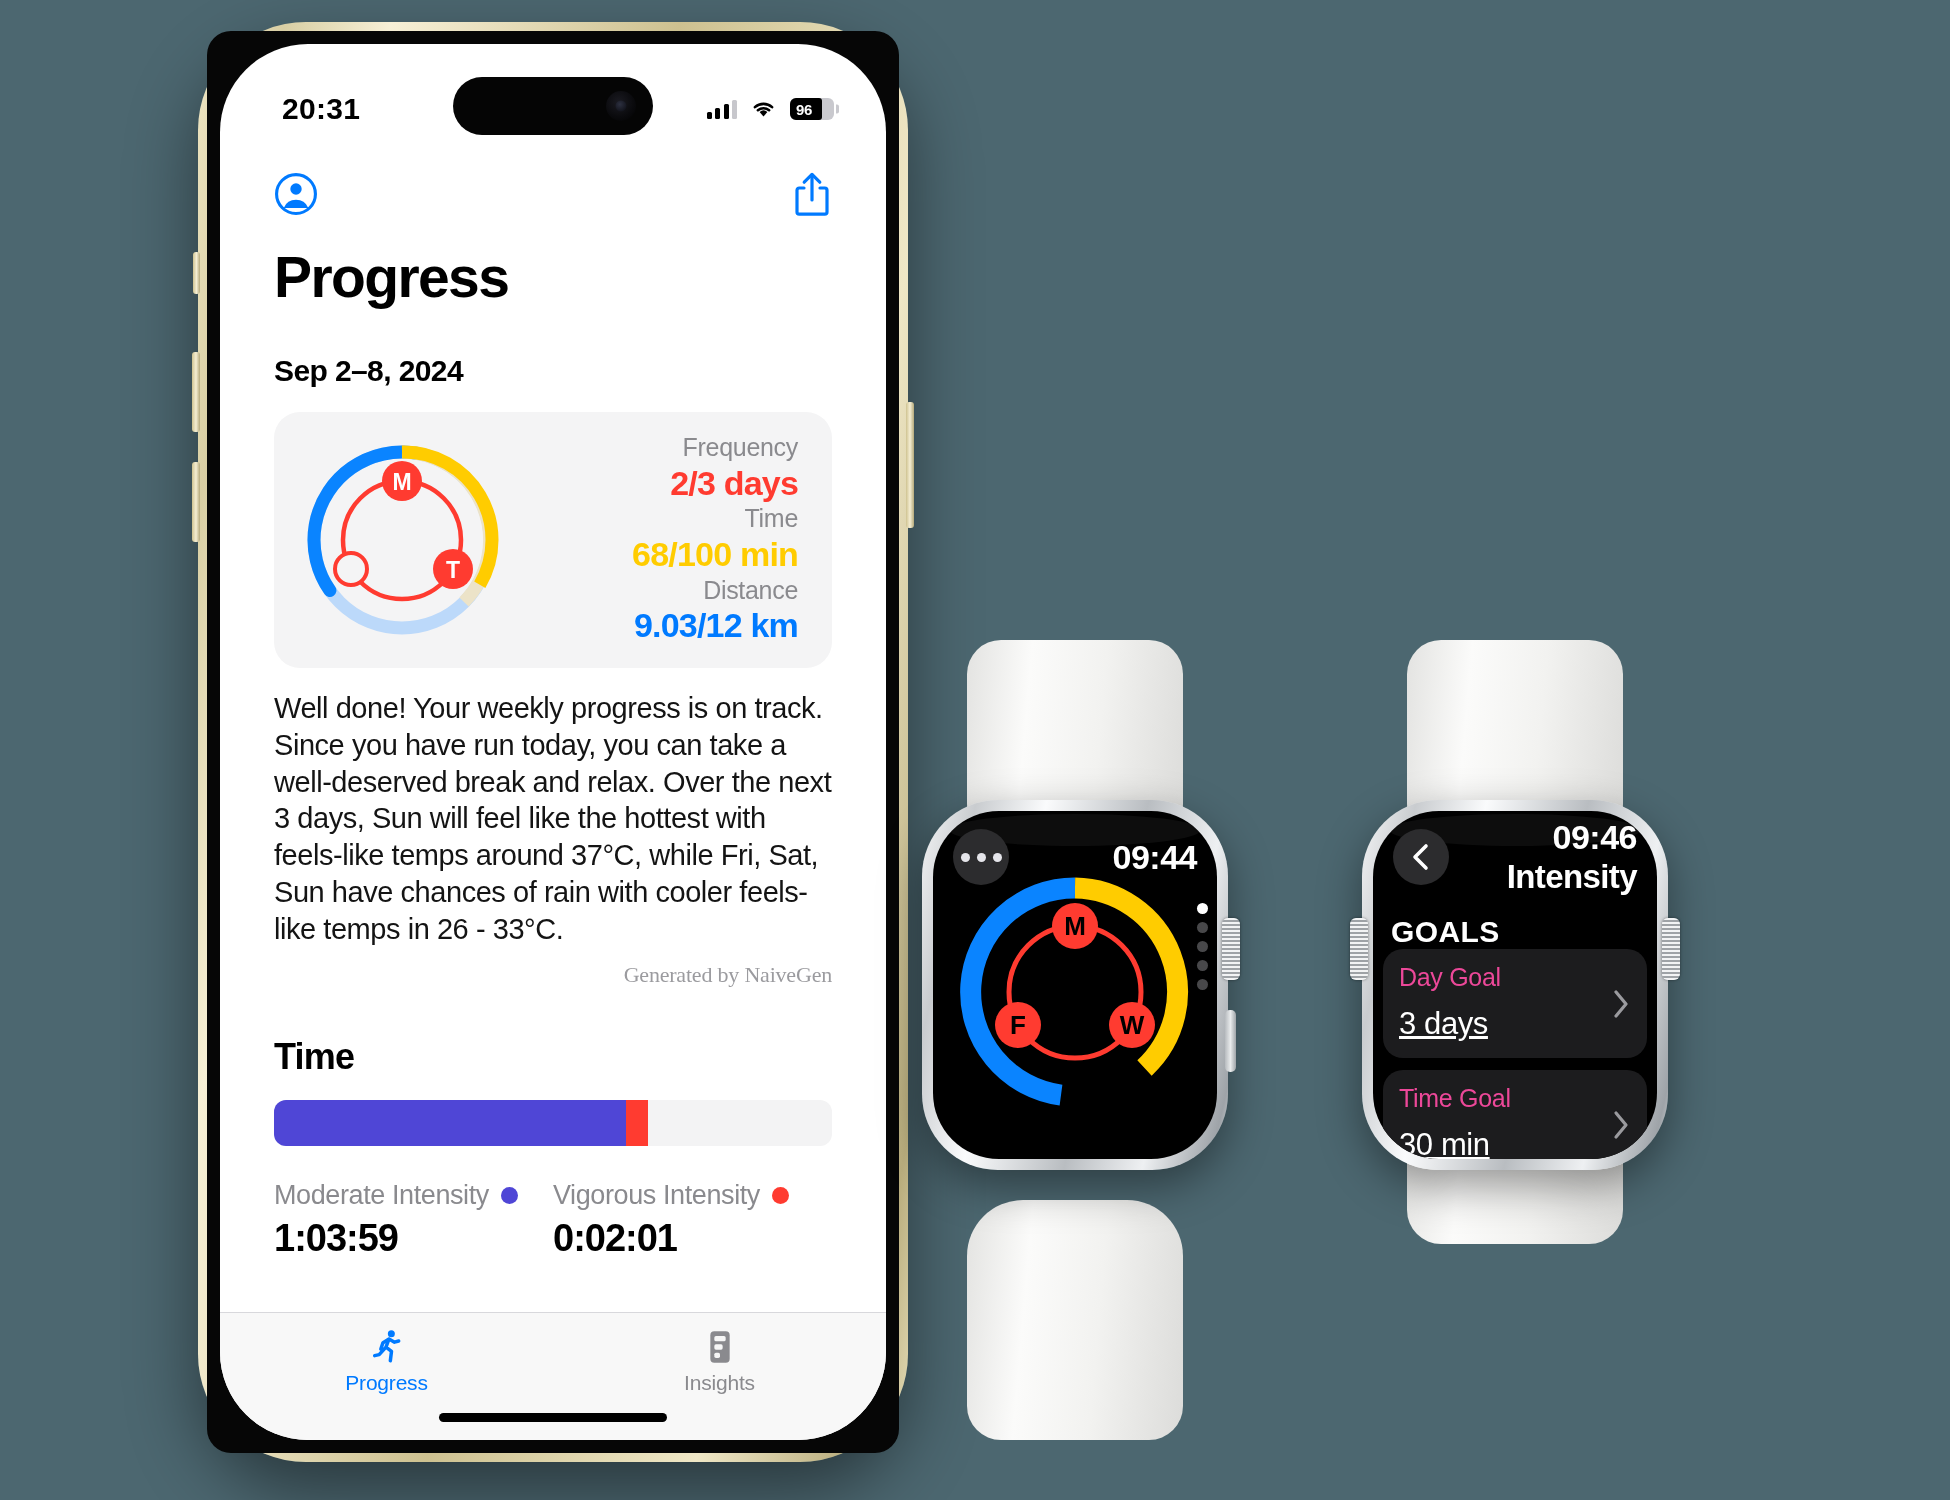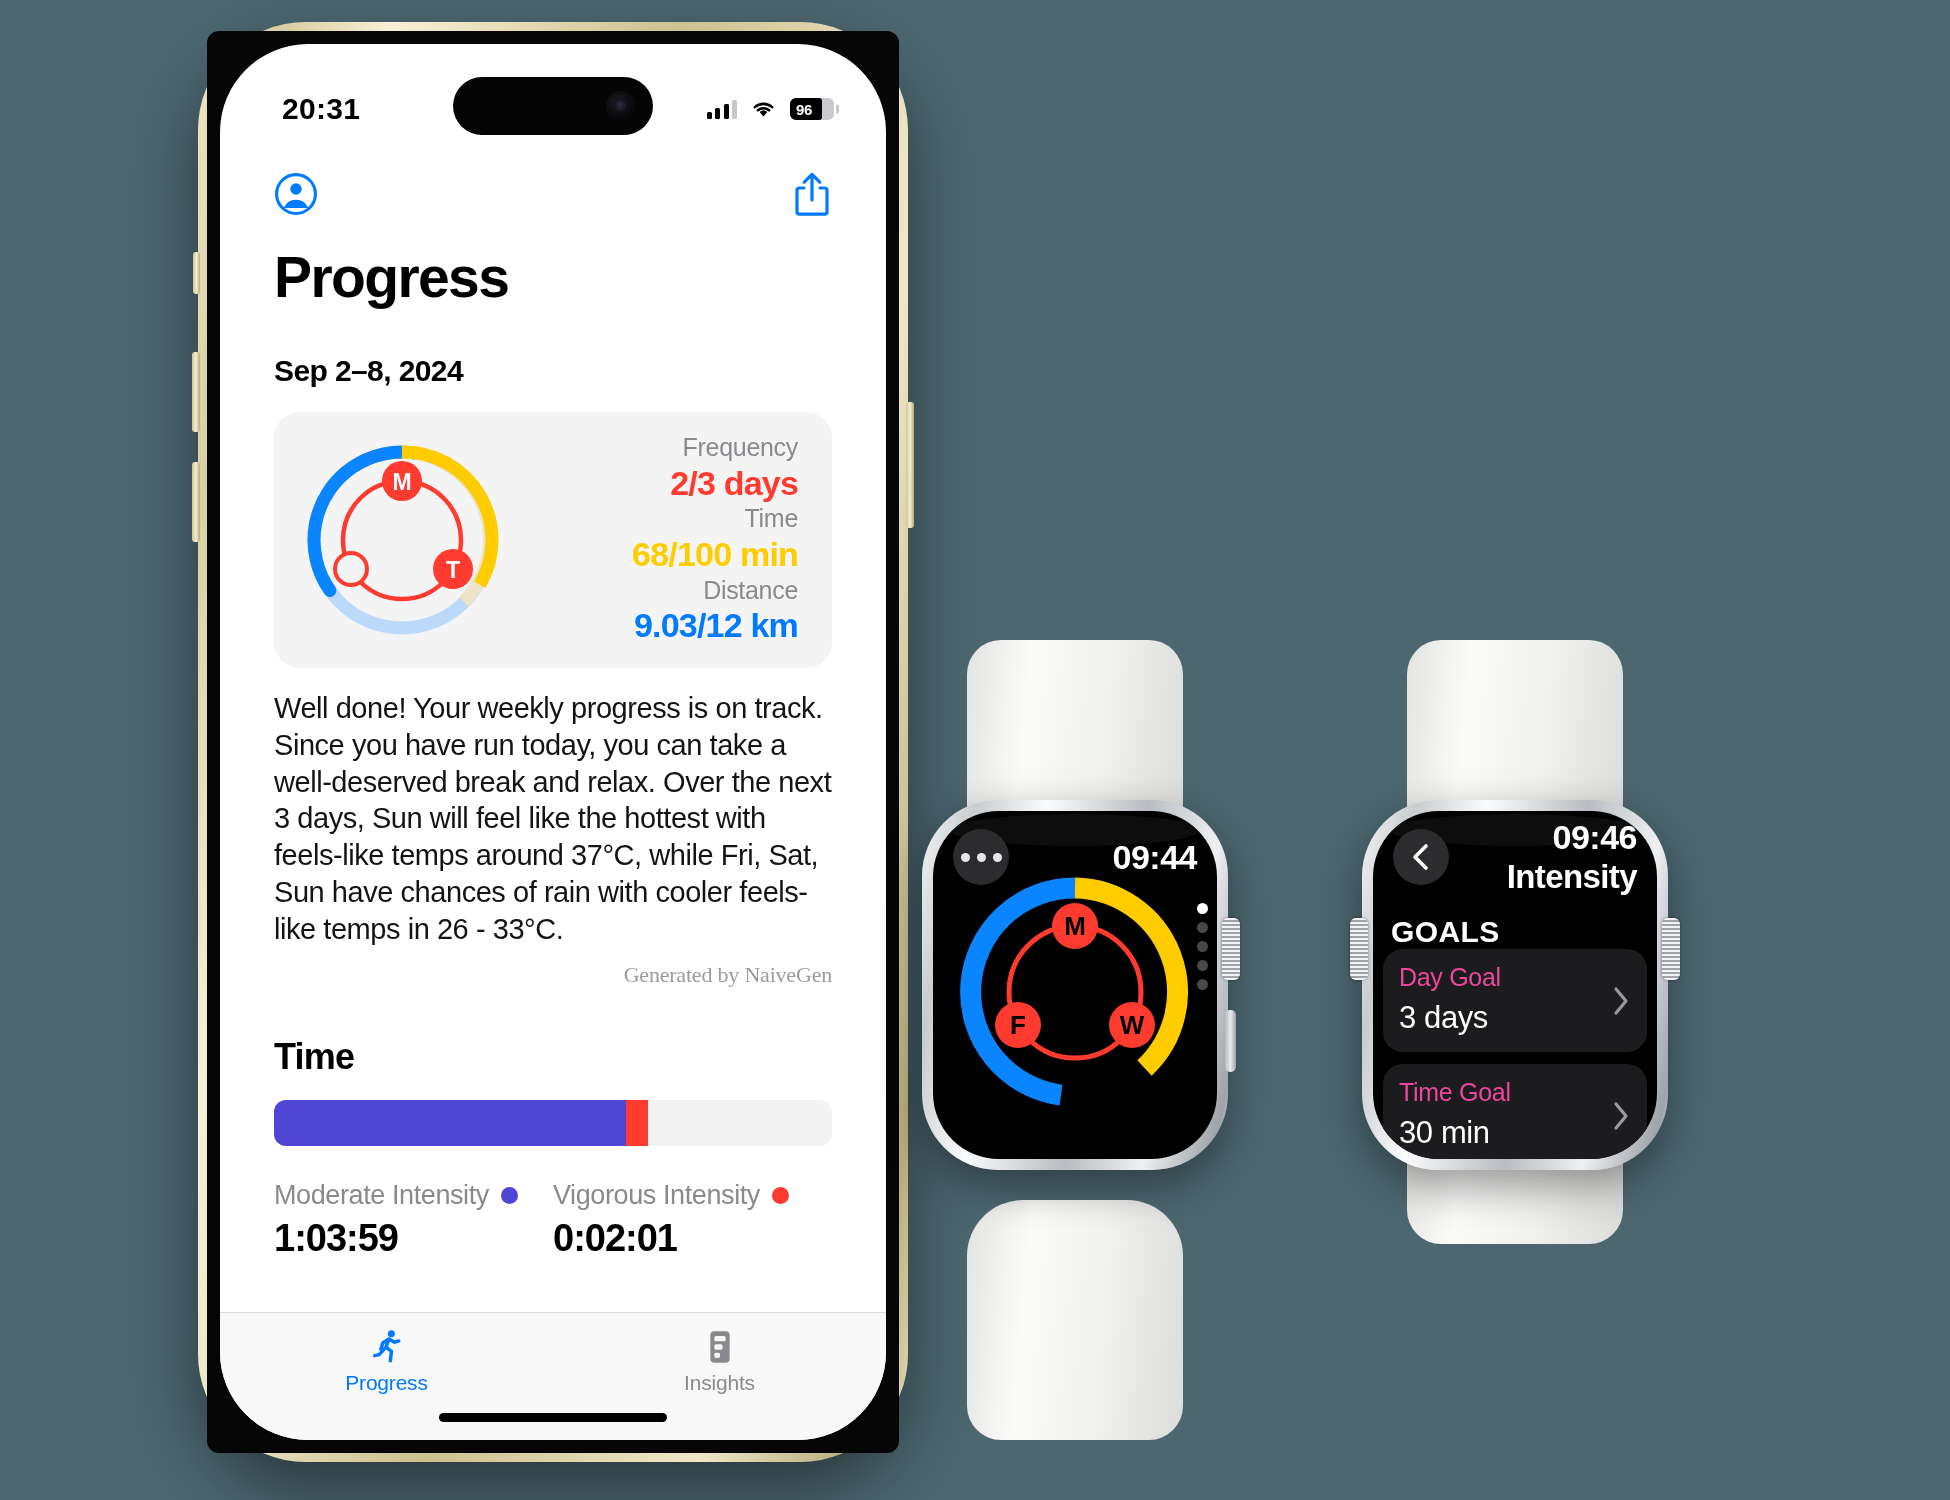--- a/index.html
+++ b/index.html
@@ -12,21 +12,21 @@
 
   
   #iphone{
     position:absolute; left:198px; top:22px; width:710px; height:1440px;
     border-radius:108px;
     background:linear-gradient(100deg,#efe6c4 0%,#d9cfa4 9%,#f7f0d6 20%,#cdc190 50%,#efe7c6 78%,#b9ad7d 94%,#e8dfba 100%);
     box-shadow:0 30px 70px rgba(0,0,0,.45);
     padding:9px;
   }
   #iphone-inner{
-    width:100%; height:100%; border-radius:12px; background:#060606;
+    width:100%; height:100%; border-radius:24px; background:#060606;
     padding:13px; position:relative;
   }
   #screen{
     width:100%; height:100%; border-radius:88px; background:#ffffff;
     overflow:hidden; position:relative;
   }
   
   .btn-side{position:absolute;background:linear-gradient(90deg,#cfc391,#f5eed3,#b5a97a);border-radius:3px;}
   #btn-mute{left:-5px; top:230px; width:7px; height:42px;}
   #btn-volup{left:-6px; top:330px; width:8px; height:80px;}
@@ -204,21 +204,21 @@
   .w-head-right{ display:flex; flex-direction:column; align-items:flex-end; }
   .w-title{ color:#fff; font-size:33px; font-weight:600; letter-spacing:-.6px; margin-top:1px; }
   .w-section-label{
     position:absolute; top:104px; left:18px; color:#fff; font-size:30px; font-weight:700; letter-spacing:.4px;
   }
   .w-list{ position:absolute; top:138px; left:10px; right:10px; display:flex; flex-direction:column; gap:12px; }
   .w-row{
     background:#1c1c1e; border-radius:20px; padding:14px 16px 16px 16px; position:relative; cursor:pointer;
   }
   .w-row-label{ color:#ec4899; font-size:25px; letter-spacing:-.3px; }
-  .w-row-value{ color:#fff; font-size:31px; font-weight:500; letter-spacing:-.4px; margin-top:8px; }
+  .w-row-value{ color:#fff; font-size:31px; font-weight:500; letter-spacing:-.4px; margin-top:14px;text-decoration:underline; }
   .w-chev{ position:absolute; right:16px; top:50%; transform:translateY(-50%); }
 </style>
 </head>
 <body style="background: rgb(76, 103, 112);">
 
 <div id="iphone">
   <div class="btn-side" id="btn-mute"></div>
   <div class="btn-side" id="btn-volup"></div>
   <div class="btn-side" id="btn-voldn"></div>
   <div class="btn-side" id="btn-power"></div>

